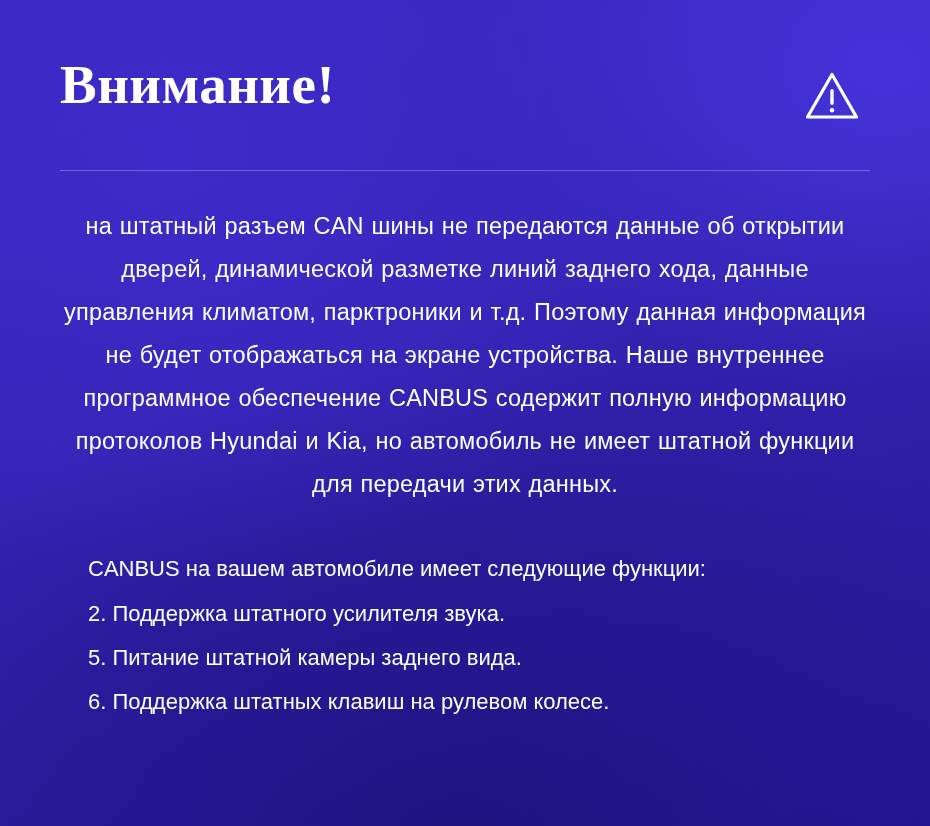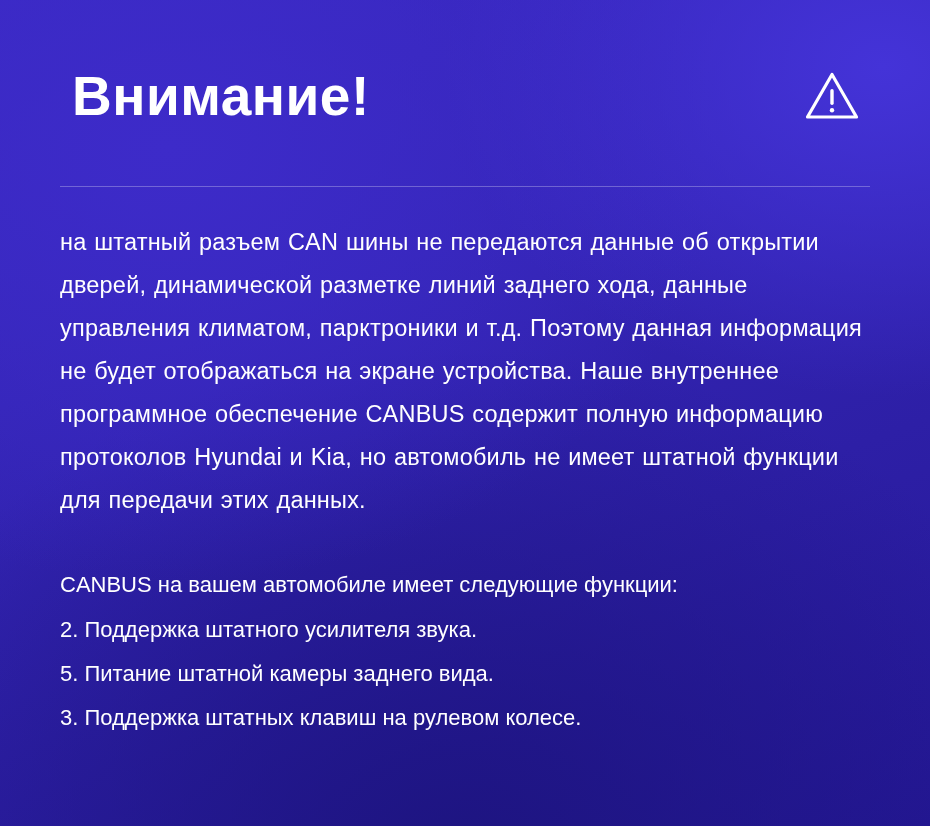--- a/index.html
+++ b/index.html
@@ -32,23 +32,24 @@
     display: flex;
     align-items: flex-start;
     justify-content: space-between;
   }
 
   .title {
     font-size: 55px;
     font-weight: bold;
     letter-spacing: 0.5px;
     line-height: 1.05;
-    margin: 12px;
+    margin: 0;
     color: #ffffff;
     white-space: nowrap;
+    font-family: Liberation Serif, serif;
   }
 
   .warning-icon {
     margin-top: 14px;
     margin-right: 10px;
     width: 56px;
     height: 52px;
     flex: 0 0 auto;
   }
 
@@ -62,26 +63,27 @@
   .body-block {
     margin-top: 34px;
   }
 
   .paragraph {
     font-size: 23.5px;
     line-height: 43px;
     letter-spacing: 0.2px;
     color: #ffffff;
     margin: 0;
-    text-align: left;
+    text-align: center;
     word-spacing: 1px;
   }
 
   .features-block {
     margin-top: 42px;
+    margin-left: 28px;
   }
 
   .features-intro {
     font-size: 22px;
     line-height: 42px;
     color: #ffffff;
     margin: 0 0 2px 0;
   }
 
   .feature-list {
@@ -117,17 +119,17 @@
 
   <div class="body-block">
     <p class="paragraph">на штатный разъем CAN шины не передаются данные об открытии дверей, динамической разметке линий заднего хода, данные управления климатом, парктроники и т.д. Поэтому данная информация не будет отображаться на экране устройства. Наше внутреннее программное обеспечение CANBUS содержит полную информацию протоколов Hyundai и Kia, но автомобиль не имеет штатной функции для передачи этих данных.</p>
   </div>
 
   <div class="features-block">
     <p class="features-intro">CANBUS на вашем автомобиле имеет следующие функции:</p>
     <ul class="feature-list">
       <li class="feature-item">2. Поддержка штатного усилителя звука.</li>
       <li class="feature-item">5. Питание штатной камеры заднего вида.</li>
-      <li class="feature-item">3. Поддержка штатных клавиш на рулевом колесе.</li>
+      <li class="feature-item">6. Поддержка штатных клавиш на рулевом колесе.</li>
     </ul>
   </div>
 
 </div>
 
 </body></html>

